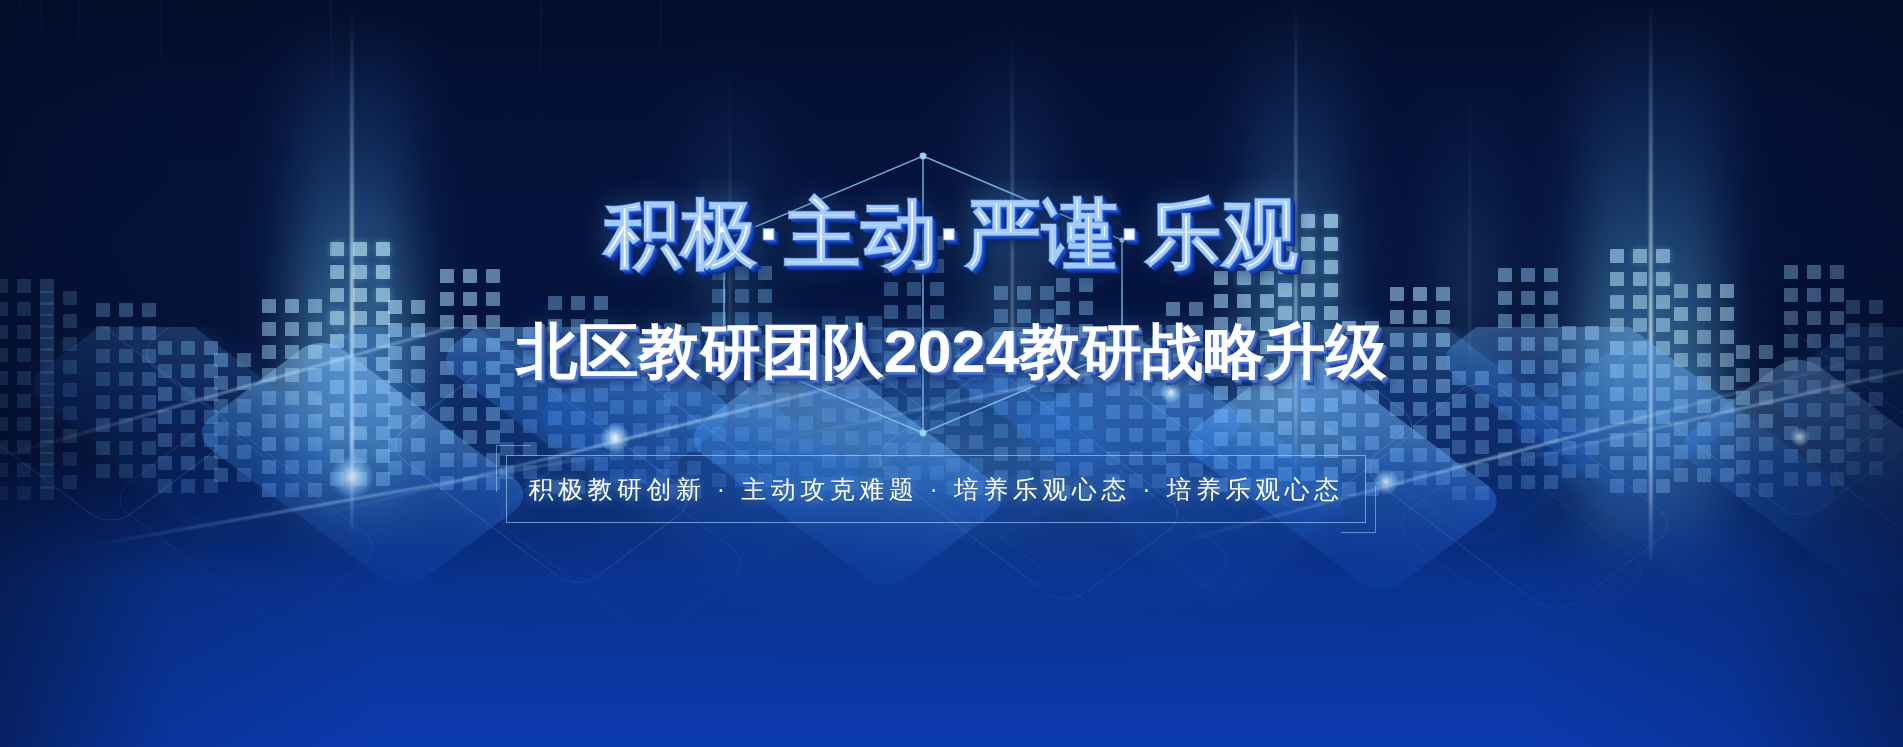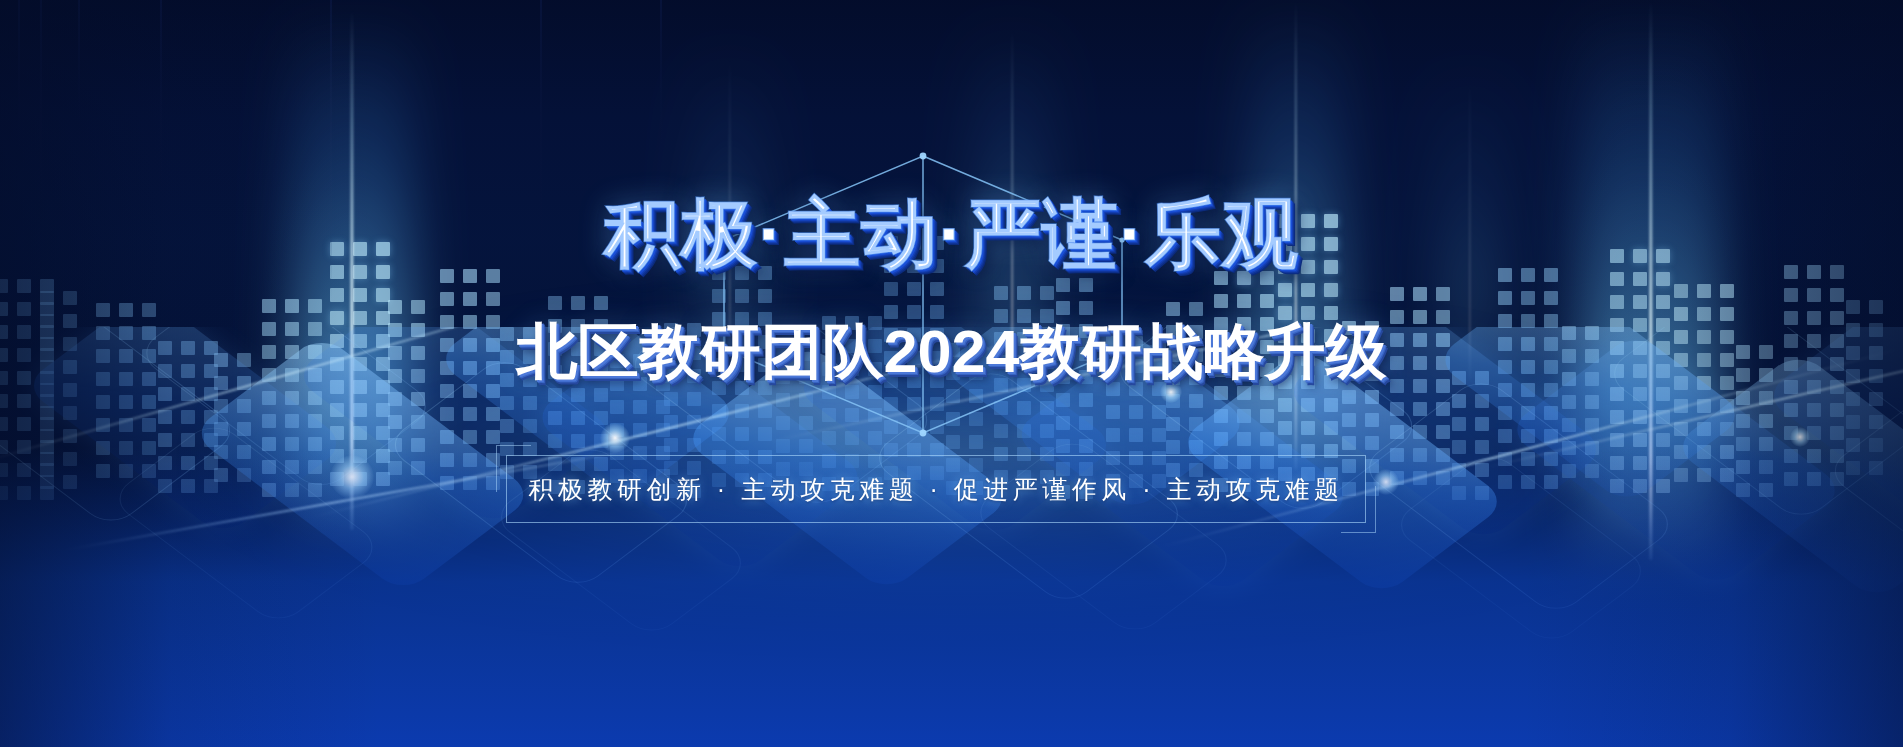--- a/index.html
+++ b/index.html
@@ -1158,16 +1158,16 @@
       </g>
     </svg>
   </div>
 
   <div class="textblock">
     <div class="title-main">积极·主动·严谨·乐观</div>
     <div class="title-sub">北区教研团队2024教研战略升级</div>
   </div>
 
   <div class="slogan-box">
-    <span class="slogan-text">积极教研创新 · 主动攻克难题 · 促进严谨作风 · 主动攻克难题</span>
+    <span class="slogan-text">积极教研创新 · 主动攻克难题 · 培养乐观心态 · 培养乐观心态</span>
   </div>
 
 </div>
 
 </body></html>

